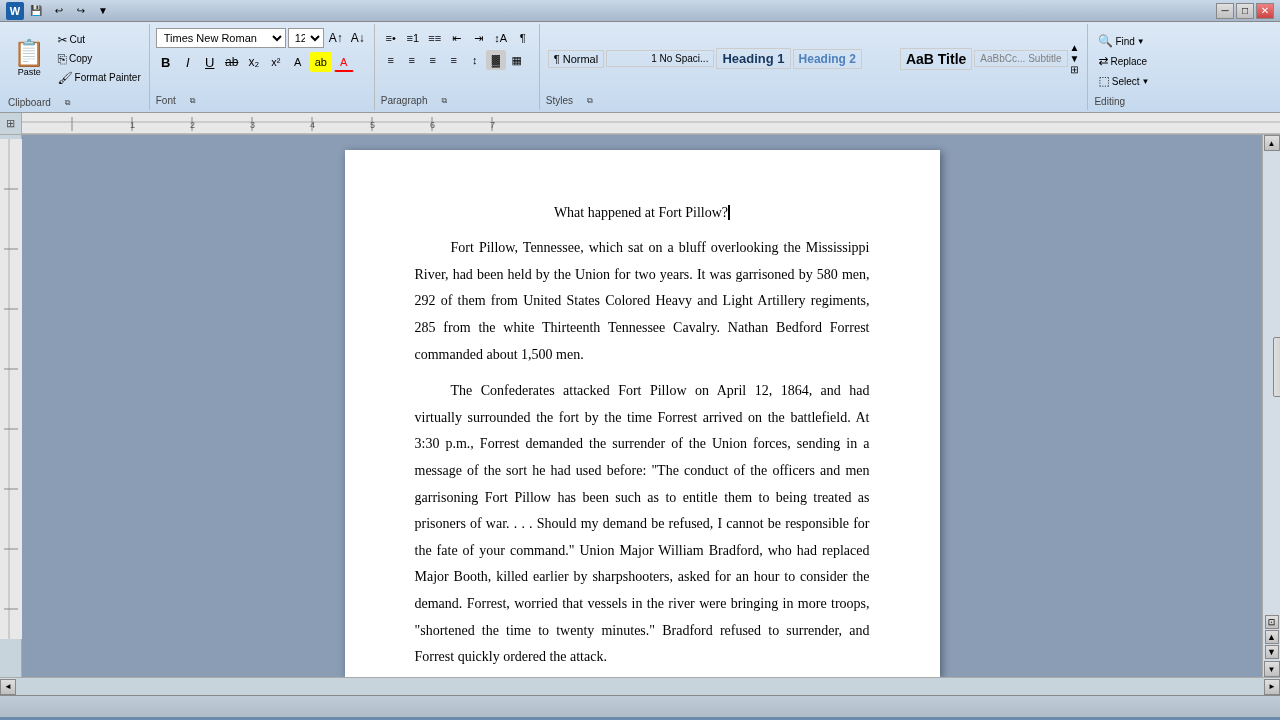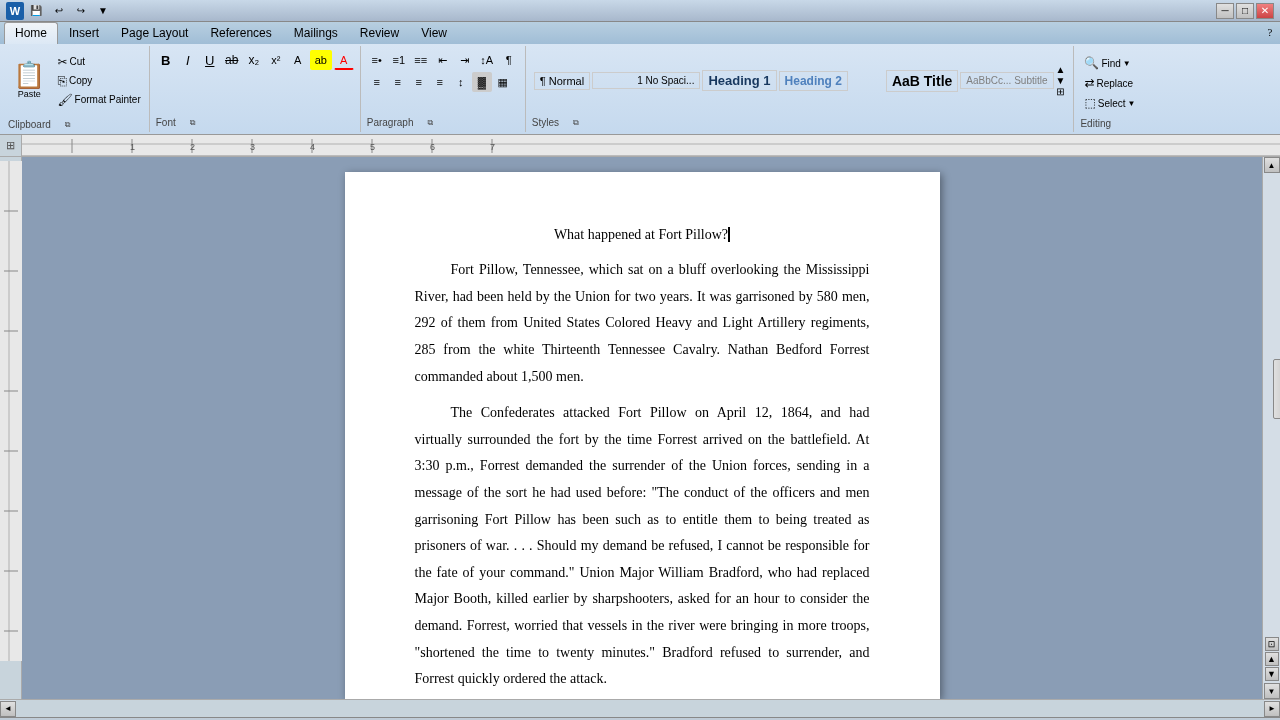--- a/index.html
+++ b/index.html
@@ -136,30 +136,20 @@
     <div class="quick-access-btn">▼</div>
   </div>
   <div id="title-bar-right">
     <div class="title-btn">─</div>
     <div class="title-btn">□</div>
     <div class="title-btn close">✕</div>
   </div>
 </div>
 
 <div id="ribbon">
-  <div id="ribbon-tabs">
-    <div class="ribbon-tab active">Home</div>
-    <div class="ribbon-tab">Insert</div>
-    <div class="ribbon-tab">Page Layout</div>
-    <div class="ribbon-tab">References</div>
-    <div class="ribbon-tab">Mailings</div>
-    <div class="ribbon-tab">Review</div>
-    <div class="ribbon-tab">View</div>
-    <div style="margin-left:auto;width:20px;height:20px;display:flex;align-items:center;justify-content:center;font-size:11px;cursor:pointer;">?</div>
-  </div>
 
   <div id="ribbon-content">
 
     <div class="ribbon-section" style="flex-direction:column;padding:2px 4px;border-right:1px solid #bbb;">
       <div style="display:flex;gap:3px;flex:1;align-items:center;">
         <div style="display:flex;flex-direction:column;align-items:center;cursor:pointer;border:1px solid transparent;border-radius:2px;padding:2px 4px;">
           <div style="font-size:26px;line-height:1;">📋</div>
           <div style="font-size:9px;font-family:Arial,sans-serif;">Paste</div>
         </div>
         <div style="display:flex;flex-direction:column;gap:1px;">
@@ -178,20 +168,30 @@
         </div>
       </div>
       <div class="rib-sec-label">
         <span>Clipboard</span>
         <span style="font-size:8px;cursor:pointer;">⧉</span>
       </div>
     </div>
 
     <div class="ribbon-section" style="flex-direction:column;min-width:200px;">
       <div style="display:flex;flex-direction:column;gap:2px;flex:1;">
+        <div class="font-row">
+          <select class="font-name-select">
+            <option>Times New Roman</option>
+          </select>
+          <select class="font-size-select">
+            <option>12</option>
+          </select>
+          <div class="fmt-btn" style="font-size:12px;font-family:Arial;">A↑</div>
+          <div class="fmt-btn" style="font-size:12px;font-family:Arial;">A↓</div>
+        </div>
         <div class="font-row">
           <div class="fmt-btn bold">B</div>
           <div class="fmt-btn italic">I</div>
           <div class="fmt-btn underline">U</div>
           <div class="fmt-btn" style="font-size:12px;text-decoration:line-through;font-family:Arial;">ab</div>
           <div class="fmt-btn" style="font-size:12px;font-family:Arial;">x₂</div>
           <div class="fmt-btn" style="font-size:11px;font-family:Arial;">x²</div>
           <div class="fmt-btn" style="font-size:11px;font-family:Arial;">A</div>
           <div class="fmt-btn" style="font-size:11px;font-family:Arial;background:#ffff00;width:22px;">ab</div>
           <div class="fmt-btn" style="font-size:11px;font-family:Arial;color:red;border-bottom:2px solid red;">A</div>

